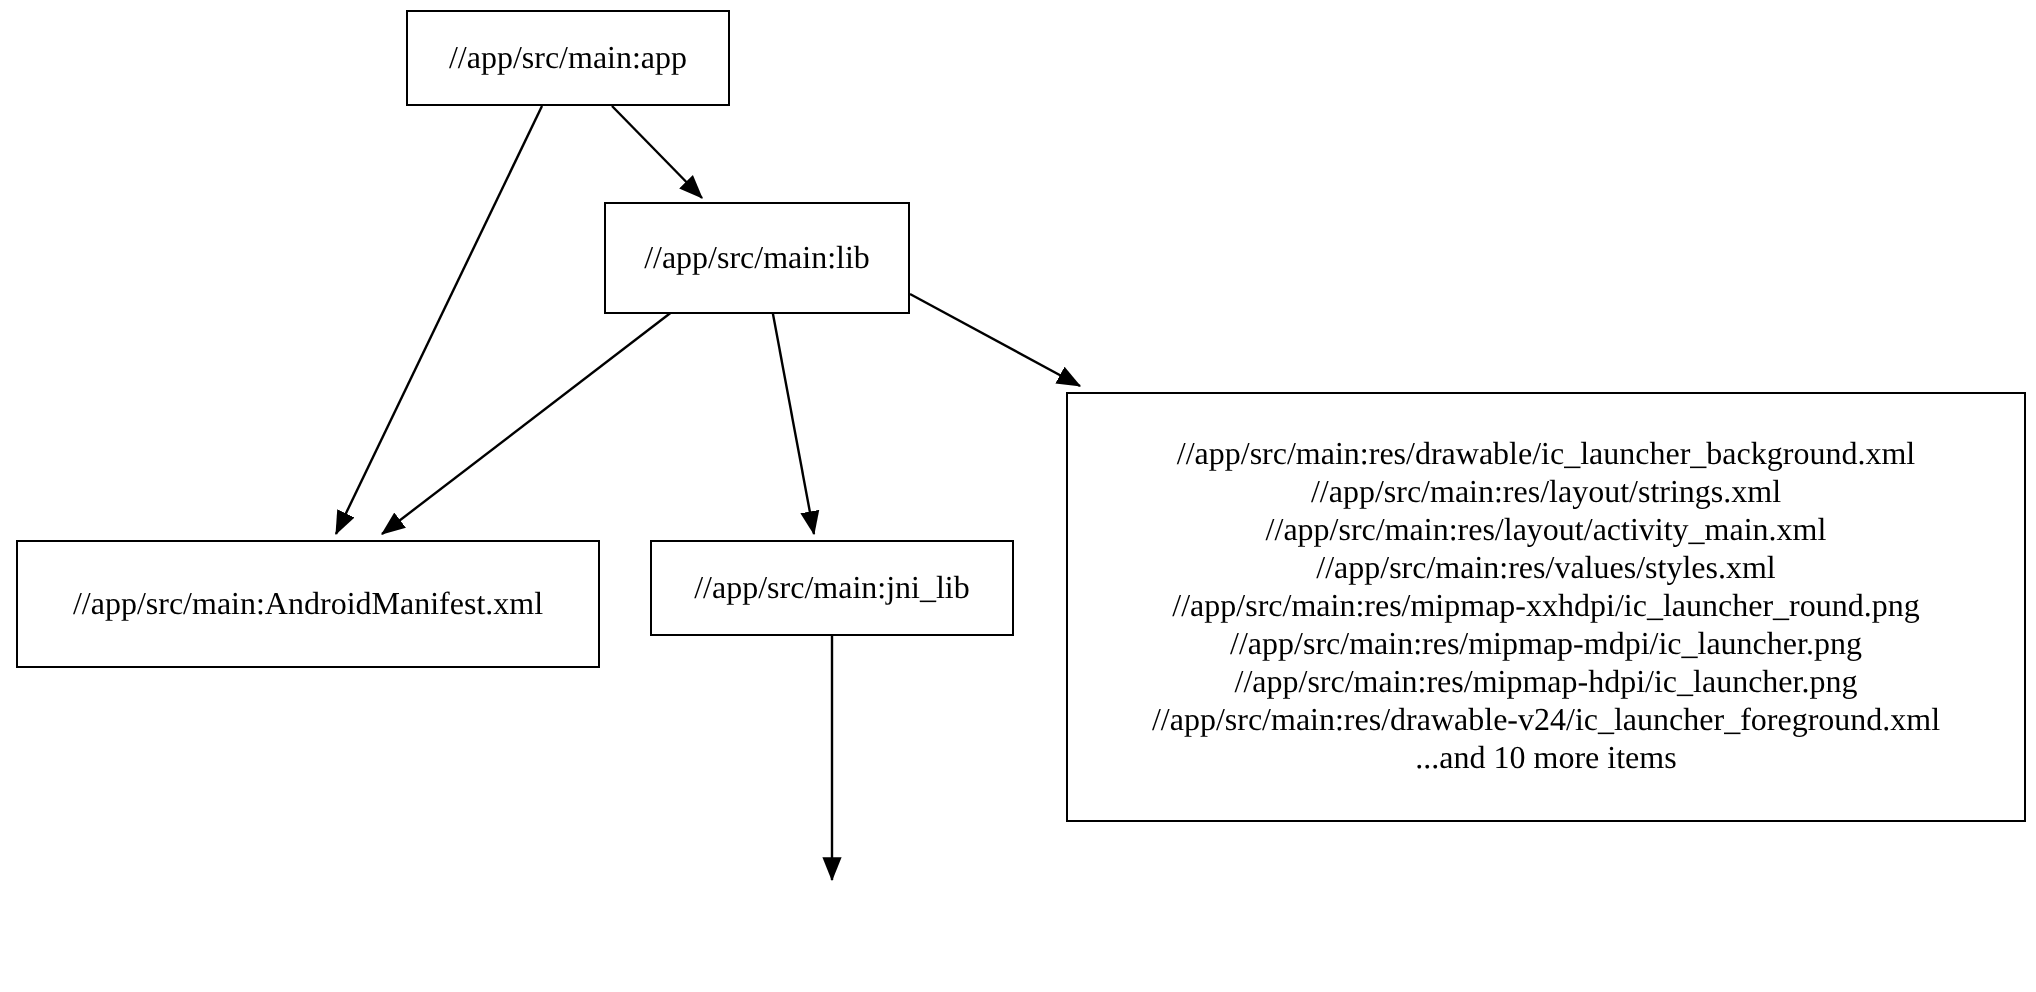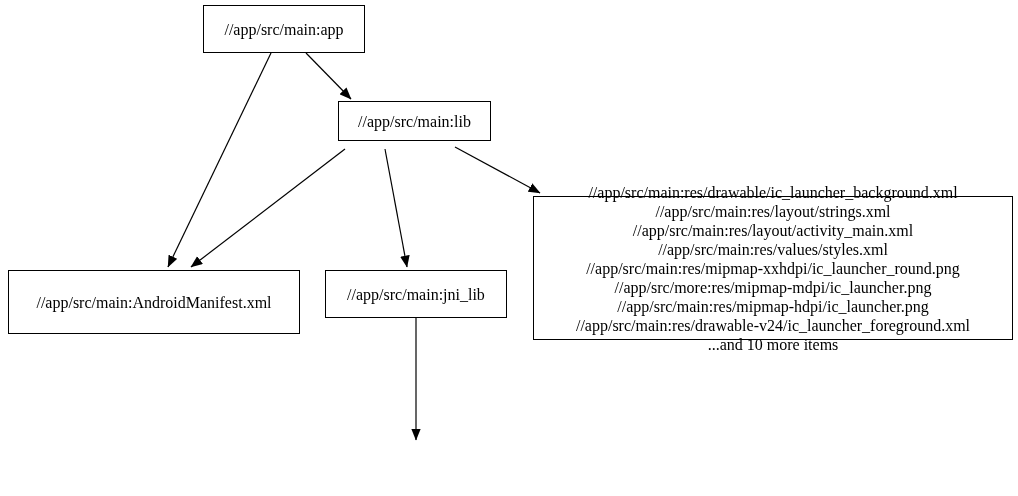--- a/index.html
+++ b/index.html
@@ -35,24 +35,24 @@
     display: flex;
     flex-direction: column;
     align-items: center;
     justify-content: center;
     text-align: center;
     font-size: 16px;
     line-height: 19px;
     white-space: nowrap;
   }
   .node-app            { left: 203px; top: 5px;   width: 162px; height: 48px; }
-  .node-lib            { left: 302px; top: 101px; width: 153px; height: 40px; margin-left: 36px; }
+  .node-lib            { left: 302px; top: 101px; width: 153px; height: 56px; }
   .node-manifest       { left: 8px;   top: 270px; width: 292px; height: 64px; }
   .node-jni-lib        { left: 325px; top: 270px; width: 182px; height: 48px; }
-  .node-resources      { left: 533px; top: 196px; width: 480px; height: 144px; }
+  .node-resources      { left: 533px; top: 196px; width: 480px; height: 215px; }
   .node-native-lib-cpp { left: 281px; top: 443px; width: 271px; height: 48px; }
   .res-line {
     line-height: 19px;
   }
 </style>
 </head>
 <body>
 
 <div class="canvas">
 
@@ -85,20 +85,20 @@
   <div class="node node-jni-lib">
     <span>//app/src/main:jni_lib</span>
   </div>
 
   <div class="node node-resources">
     <div class="res-line">//app/src/main:res/drawable/ic_launcher_background.xml</div>
     <div class="res-line">//app/src/main:res/layout/strings.xml</div>
     <div class="res-line">//app/src/main:res/layout/activity_main.xml</div>
     <div class="res-line">//app/src/main:res/values/styles.xml</div>
     <div class="res-line">//app/src/main:res/mipmap-xxhdpi/ic_launcher_round.png</div>
-    <div class="res-line">//app/src/more:res/mipmap-mdpi/ic_launcher.png</div>
+    <div class="res-line">//app/src/main:res/mipmap-mdpi/ic_launcher.png</div>
     <div class="res-line">//app/src/main:res/mipmap-hdpi/ic_launcher.png</div>
     <div class="res-line">//app/src/main:res/drawable-v24/ic_launcher_foreground.xml</div>
     <div class="res-line">...and 10 more items</div>
   </div>
 
 
 </div>
 
 </body></html>

